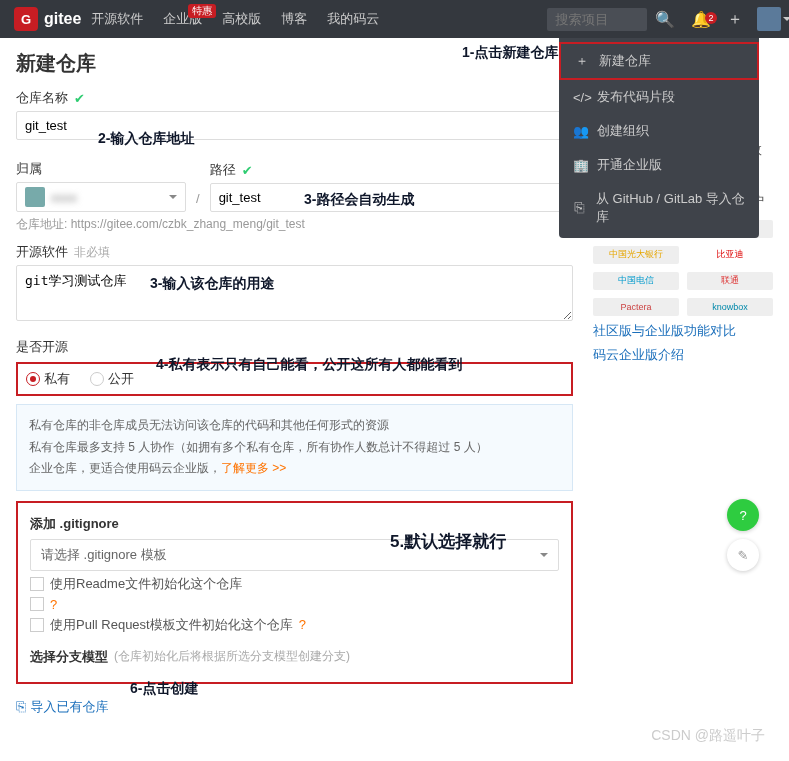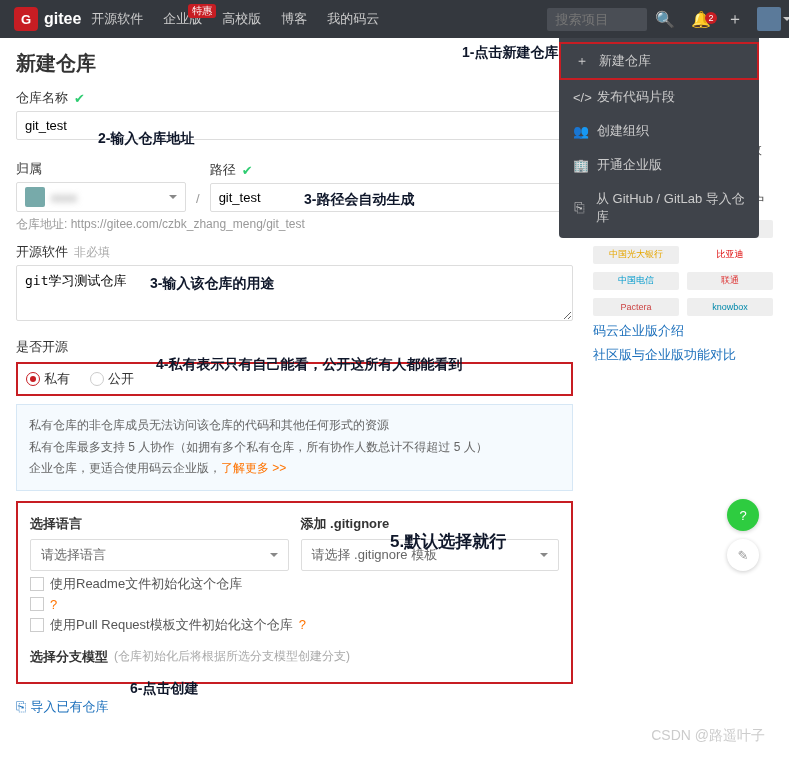--- a/index.html
+++ b/index.html
@@ -164,27 +164,20 @@
 
     <div class="info-box">
       <div>私有仓库的非仓库成员无法访问该仓库的代码和其他任何形式的资源</div>
       <div>私有仓库最多支持 5 人协作（如拥有多个私有仓库，所有协作人数总计不得超过 5 人）</div>
       <div><span>企业仓库，更适合使用码云企业版，</span><a>了解更多 &gt;&gt;</a></div>
     </div>
 
     <div class="red-box">
       <div class="two">
         <div class="sel">
-          <div class="sel-label">选择语言</div>
-          <div class="fake-select">
-              <span>请选择语言</span>
-              <span class="caret"></span>
-            </div>
-        </div>
-        <div class="sel">
           <div class="sel-label">添加 .gitignore</div>
           <div class="fake-select">
               <span>请选择 .gitignore 模板</span>
               <span class="caret"></span>
             </div>
         </div>
       </div>
       <div class="cb-row">
           <span class="cb"></span>
           <span>使用Readme文件初始化这个仓库</span>
@@ -217,22 +210,22 @@
     <div class="logos">
       <div class="logo-img l1">招商银行</div>
       <div class="logo-img l2">招商证券</div>
       <div class="logo-img l3">中国光大银行</div>
       <div class="logo-img l4">比亚迪</div>
       <div class="logo-img l5">中国电信</div>
       <div class="logo-img l6">联通</div>
       <div class="logo-img l7">Pactera</div>
       <div class="logo-img l8">knowbox</div>
     </div>
+    <a class="side-link">社区版与企业版功能对比</a>
     <a class="side-link">码云企业版介绍</a>
-    <a class="side-link">社区版与企业版功能对比</a>
   </div>
 </div>
 
 <div class="float-btn fb1">?</div>
 <div class="float-btn fb2">✎</div>
 
 <div class="annot" style="top:44px;left:462px">1-点击新建仓库</div>
 <div class="annot" style="top:130px;left:98px">2-输入仓库地址</div>
 <div class="annot" style="top:191px;left:304px">3-路径会自动生成</div>
 <div class="annot" style="top:275px;left:150px">3-输入该仓库的用途</div>

